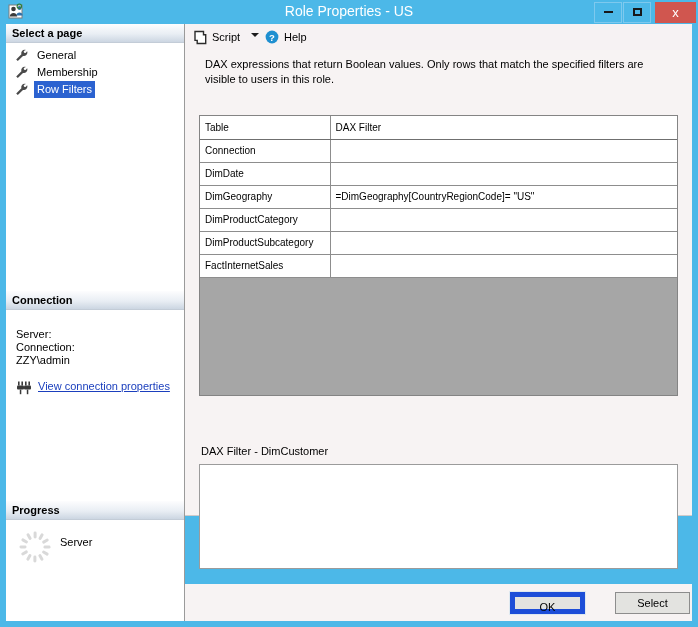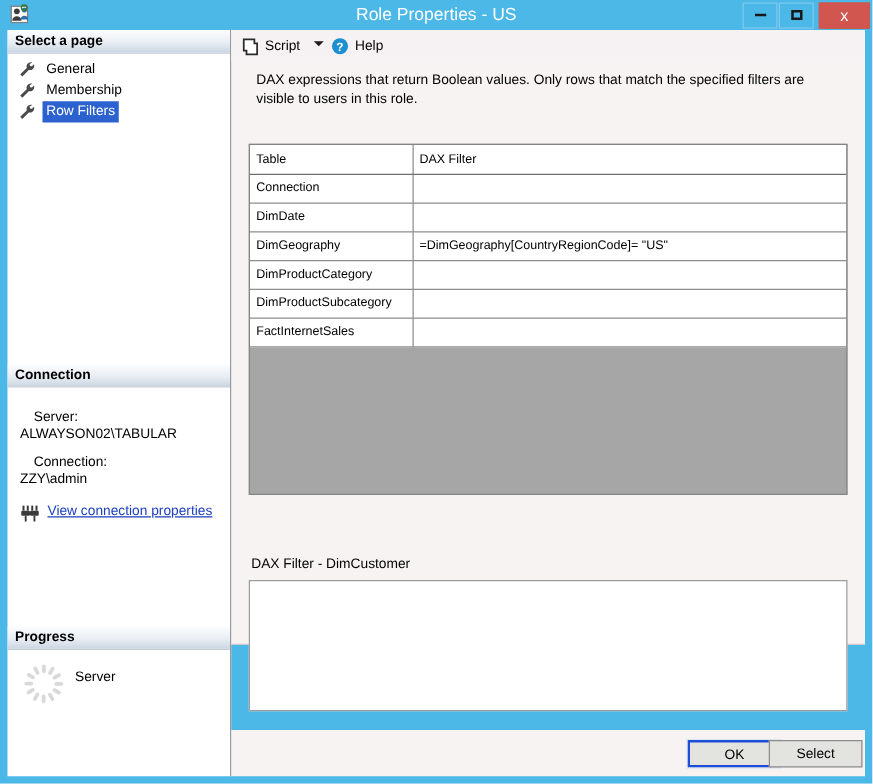--- a/index.html
+++ b/index.html
@@ -144,21 +144,21 @@
   }
   #conn-head { position: absolute; left: 0; top: 267px; width: 178px; }
   #conn-body {
     position: absolute;
     left: 0; top: 296px;
     width: 178px;
     padding: 8px 8px 0 10px;
     box-sizing: border-box;
     font-size: 11px;
   }
-  .conn-label { margin: 0 0 1px 11px; }
+  .conn-label { margin: 0 0 1px 0; }
   .conn-value { margin: 0 0 11px 0; white-space: nowrap; }
   #conn-link-row {
     position: relative;
     padding-left: 22px;
     margin-top: 14px;
     height: 16px;
   }
   #plug-icon { position: absolute; left: 0; top: 1px; width: 16px; height: 14px; }
   #conn-link {
     color: #1b3fbd;
@@ -309,22 +309,22 @@
     background: #e3e3e0;
     border: 1px solid #8d8d8d;
     font-family: "Liberation Sans", sans-serif;
     font-size: 11px;
     color: #000;
     cursor: default;
     text-align: center;
     line-height: 20px;
   }
   #btn-ok {
-    left: 365px;
-    border: 2px solid #1d4ed8;
+    left: 325px;
+    border: 5px solid #1d4ed8;
     outline: 1px solid #dfe9f0;
   }
   #btn-cancel { left: 430px; }
   #footer-bg-left {
     position: absolute;
     left: 0; top: 560px;
     width: 179px;
     height: 37px;
     background: #ffffff;
     border-right: 1px solid #9a9a9a;
@@ -382,21 +382,20 @@
               <path d="M9.6 0.8a3.4 3.4 0 0 0-3.2 4.5L1.2 10.4l1.6 1.7 5.2-5.2a3.4 3.4 0 0 0 4.4-3.3c0-.5-.1-.9-.3-1.3L10.6 4 9 3.7 8.7 2.1 10.8 1c-.4-.2-.8-.2-1.2-.2z" fill="#4a4a4a"></path>
             </svg>
           </span>
           <span class="lbl">Row Filters</span>
         </div>
       </div>
 
       <div class="section-head" id="conn-head">Connection</div>
       <div id="conn-body">
         <p class="conn-label">Server:</p>
-        <p class="conn-value">ALWAYSON02\TABULAR</p>
         <p class="conn-label">Connection:</p>
         <p class="conn-value">ZZY\admin</p>
         <div id="conn-link-row">
           <span id="plug-icon">
             <svg width="16" height="14" viewBox="0 0 16 14">
               <rect x="2" y="0.5" width="1.6" height="4" fill="#3a3a3a"></rect>
               <rect x="5.4" y="0.5" width="1.6" height="4" fill="#3a3a3a"></rect>
               <rect x="1" y="4.6" width="7" height="4" rx="1" fill="#3a3a3a"></rect>
               <rect x="3.8" y="8.6" width="1.5" height="4.6" fill="#3a3a3a"></rect>
               <rect x="9" y="0.5" width="1.6" height="4" fill="#3a3a3a"></rect>

